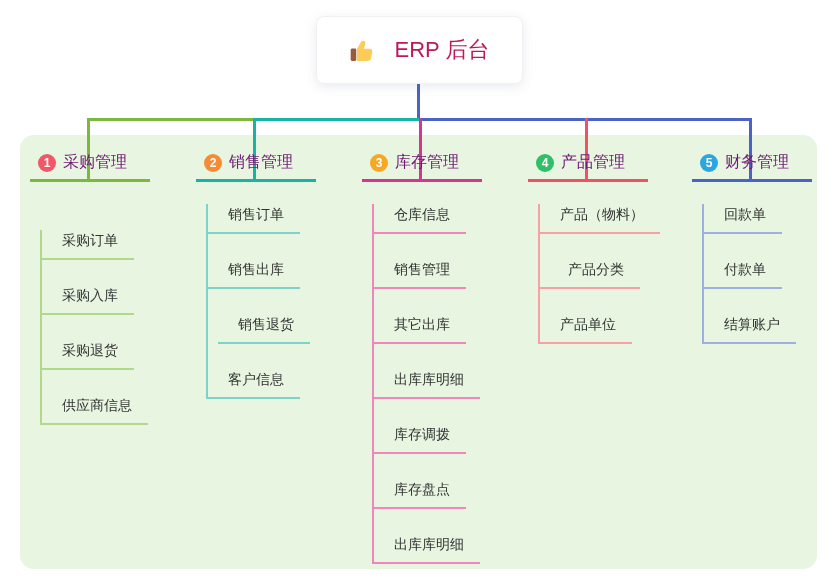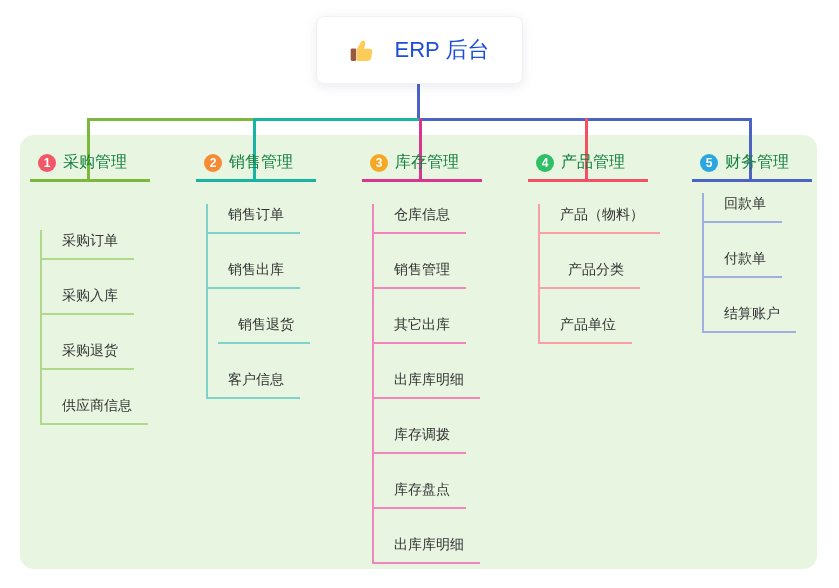--- a/index.html
+++ b/index.html
@@ -15,31 +15,31 @@
   .lines { position:absolute; inset:0; z-index:1; pointer-events:none; }
   .hline, .vline { position:absolute; }
   .hline { height:3px; }
   .vline { width:3px; }
 
   
   .root-node { position:absolute; left:316px; top:16px; width:207px; height:68px;
     background:#ffffff; border:1px solid #f1f1f3; border-radius:8px;
     box-shadow:0 3px 12px rgba(80,90,120,0.12);
     display:flex; align-items:center; justify-content:center; gap:20px;
-    font-size:22px; color:#1d4ed8; z-index:3; cursor:pointer; }
+    font-size:22px; color:#be185d; z-index:3; cursor:pointer; }
   .thumb { display:inline-flex; }
 
   
   .branch { position:absolute; top:150px; width:150px; z-index:2; }
   .branch-header { width:120px; display:flex; align-items:center; gap:7px;
     padding:2px 0 6px 8px; border-bottom:3px solid #000; cursor:pointer; }
   .badge { width:18px; height:18px; border-radius:50%; flex:0 0 18px;
     color:#fff; font-size:12px; font-weight:bold;
     display:flex; align-items:center; justify-content:center; }
-  .branch-label { font-size:16px; color:#15803d; white-space:nowrap; }
+  .branch-label { font-size:16px; color:#701a75; white-space:nowrap; }
   .items { margin-left:10px; border-left:2px solid #ccc; }
   .item { width:fit-content; min-width:75px; margin-top:25px;
     padding:0 16px 8px 20px; border-bottom:2px solid #ccc;
     font-size:14px; line-height:20px; color:#333; white-space:nowrap; cursor:pointer; }
   .item:first-child { margin-top:22px; }
 </style>
 </head>
 <body>
 
 <div class="canvas">
@@ -118,19 +118,19 @@
           <div class="item" style="border-bottom-color: rgb(248, 160, 166); padding-left: 28px;">产品分类</div>
           <div class="item" style="border-bottom-color: rgb(248, 160, 166);">产品单位</div>
         </div>
       </div>
       <div class="branch" style="left: 692px;">
         <div class="branch-header" style="border-bottom-color: rgb(74, 99, 196);">
           <span class="badge" style="background: rgb(43, 166, 222);">5</span>
           <span class="branch-label">财务管理</span>
         </div>
         <div class="items" style="border-left-color: rgb(159, 175, 223);">
-          <div class="item" style="border-bottom-color: rgb(159, 175, 223); margin-top: 11px;">回款单</div>
+          <div class="item" style="border-bottom-color: rgb(159, 175, 223);">回款单</div>
           <div class="item" style="border-bottom-color: rgb(159, 175, 223);">付款单</div>
           <div class="item" style="border-bottom-color: rgb(159, 175, 223);">结算账户</div>
         </div>
       </div>
     </div>
 </div>
 
 </body></html>

